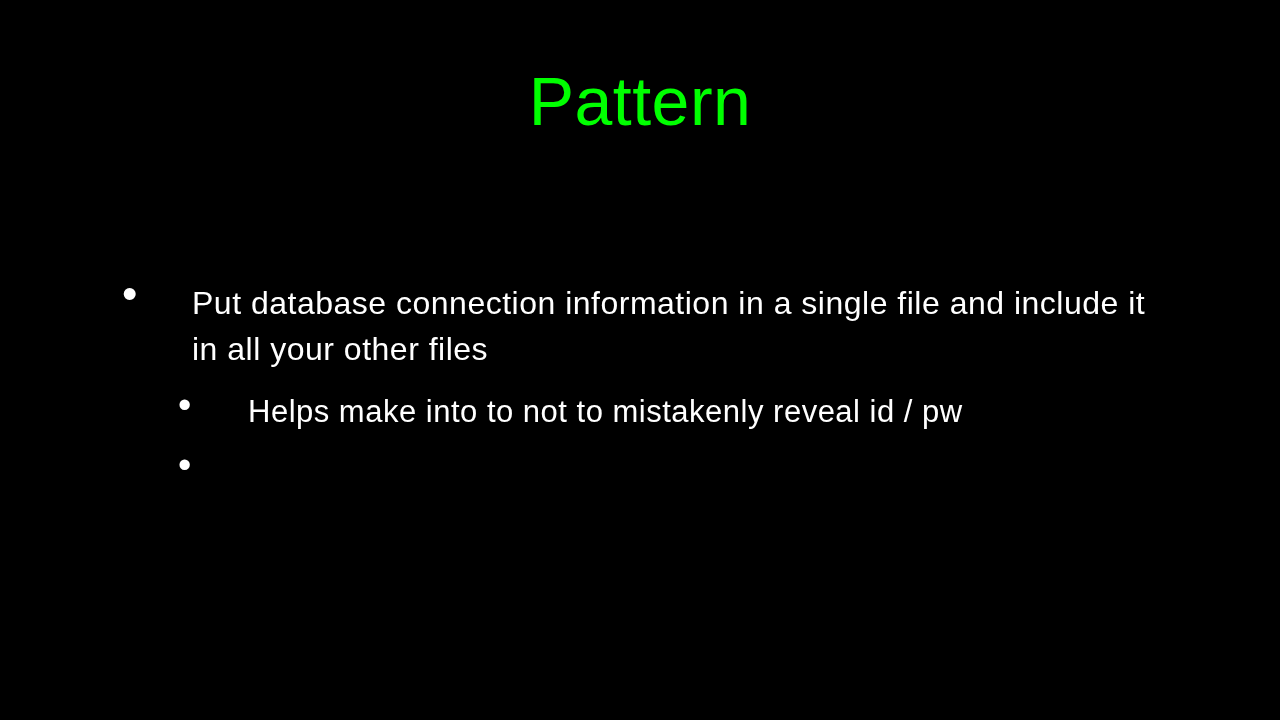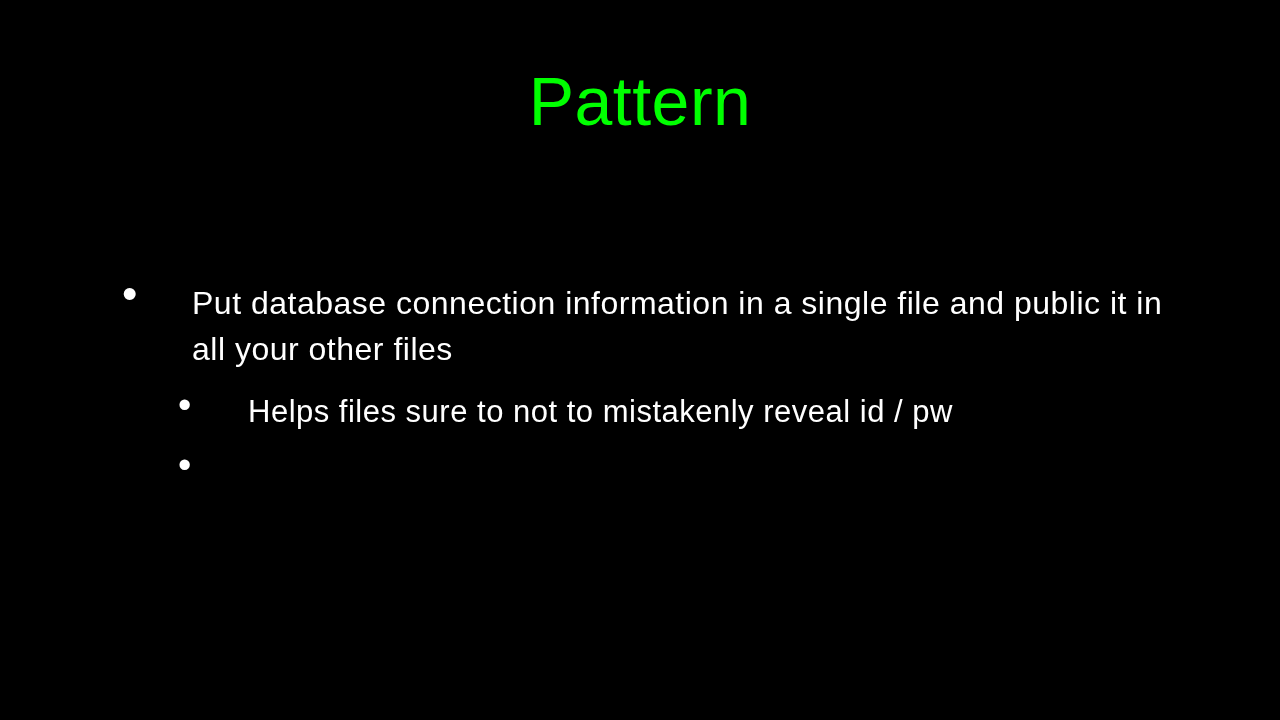--- a/index.html
+++ b/index.html
@@ -76,28 +76,28 @@
 <body>
 
 <div class="slide">
 
   <div class="title">Pattern</div>
 
   <div class="content">
 
     <div class="bullet-row">
       <div class="bullet-dot">•</div>
-      <div class="bullet-text">Put database connection information in a single file and public it in all your other files</div>
+      <div class="bullet-text">Put database connection information in a single file and include it in all your other files</div>
     </div>
 
     <div class="sub-list">
 
       <div class="bullet-row">
         <div class="bullet-dot">•</div>
-        <div class="bullet-text">Helps files sure to not to mistakenly reveal id / pw</div>
+        <div class="bullet-text">Helps make into to not to mistakenly reveal id / pw</div>
       </div>
 
       <div class="bullet-row">
         <div class="bullet-dot">•</div>
       </div>
 
     </div>
 
   </div>
 

